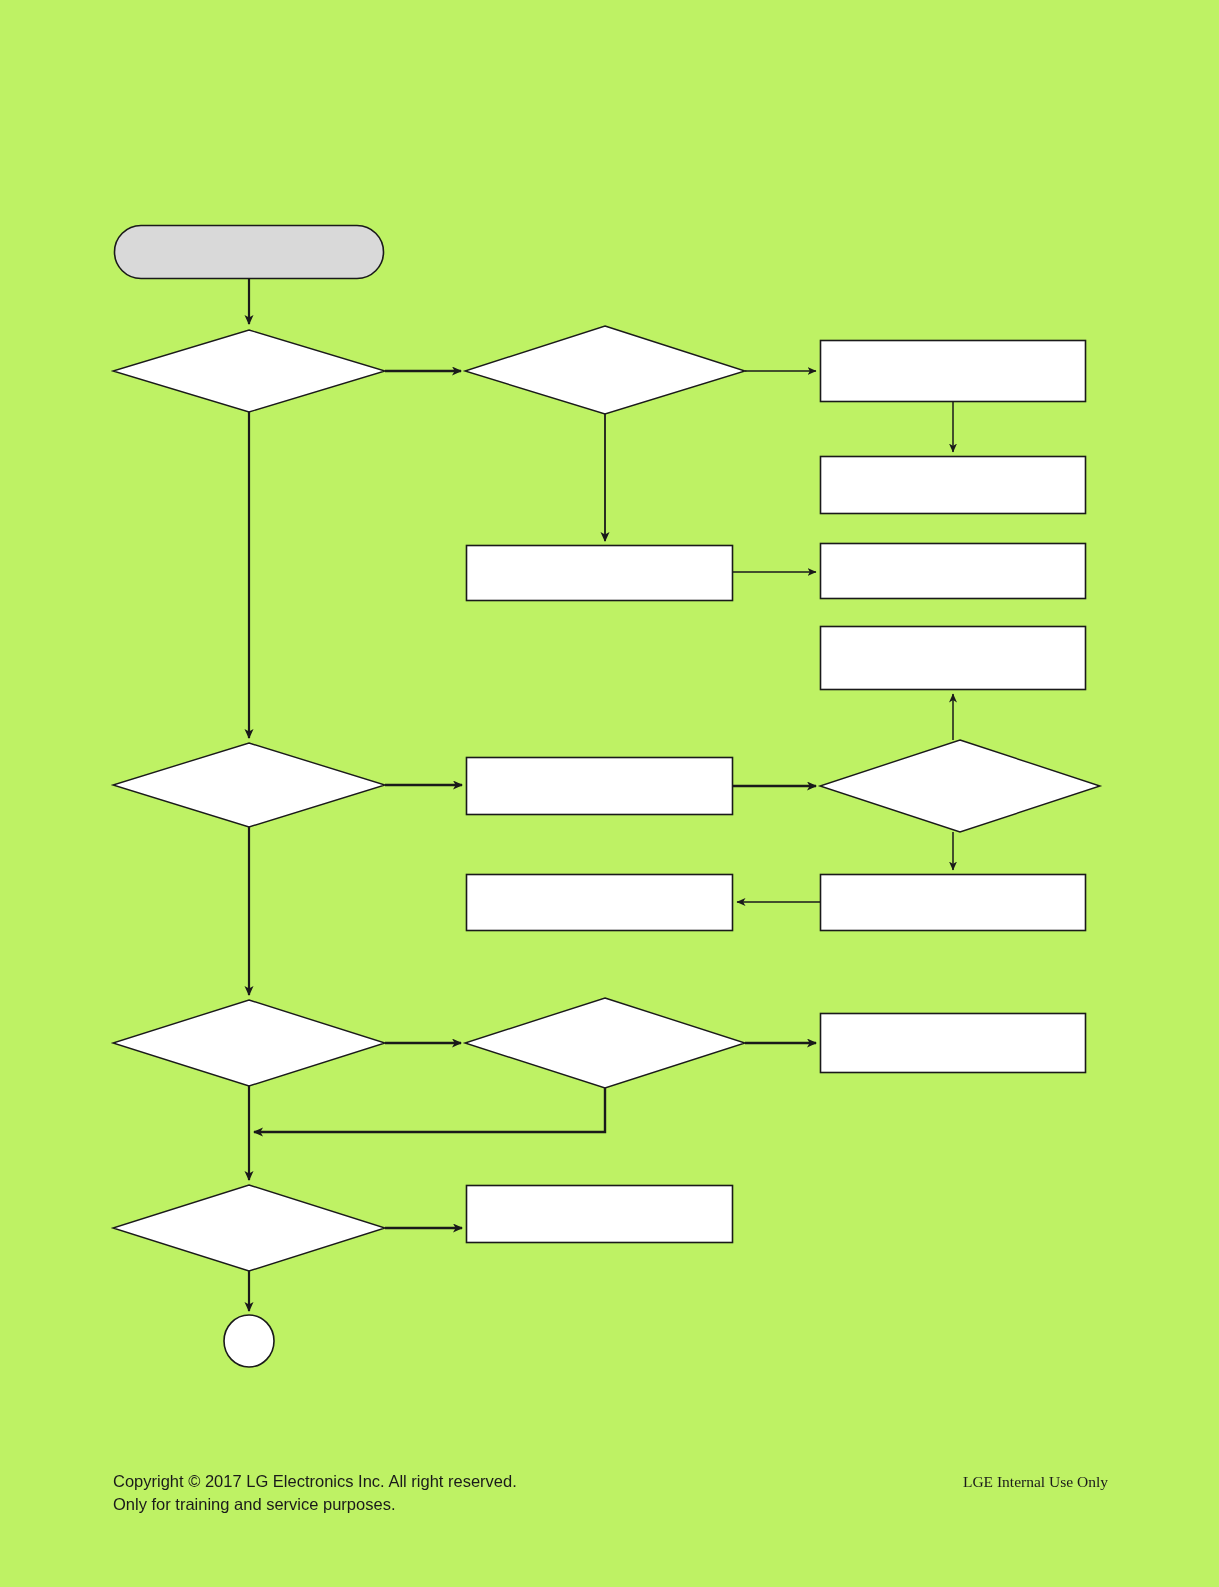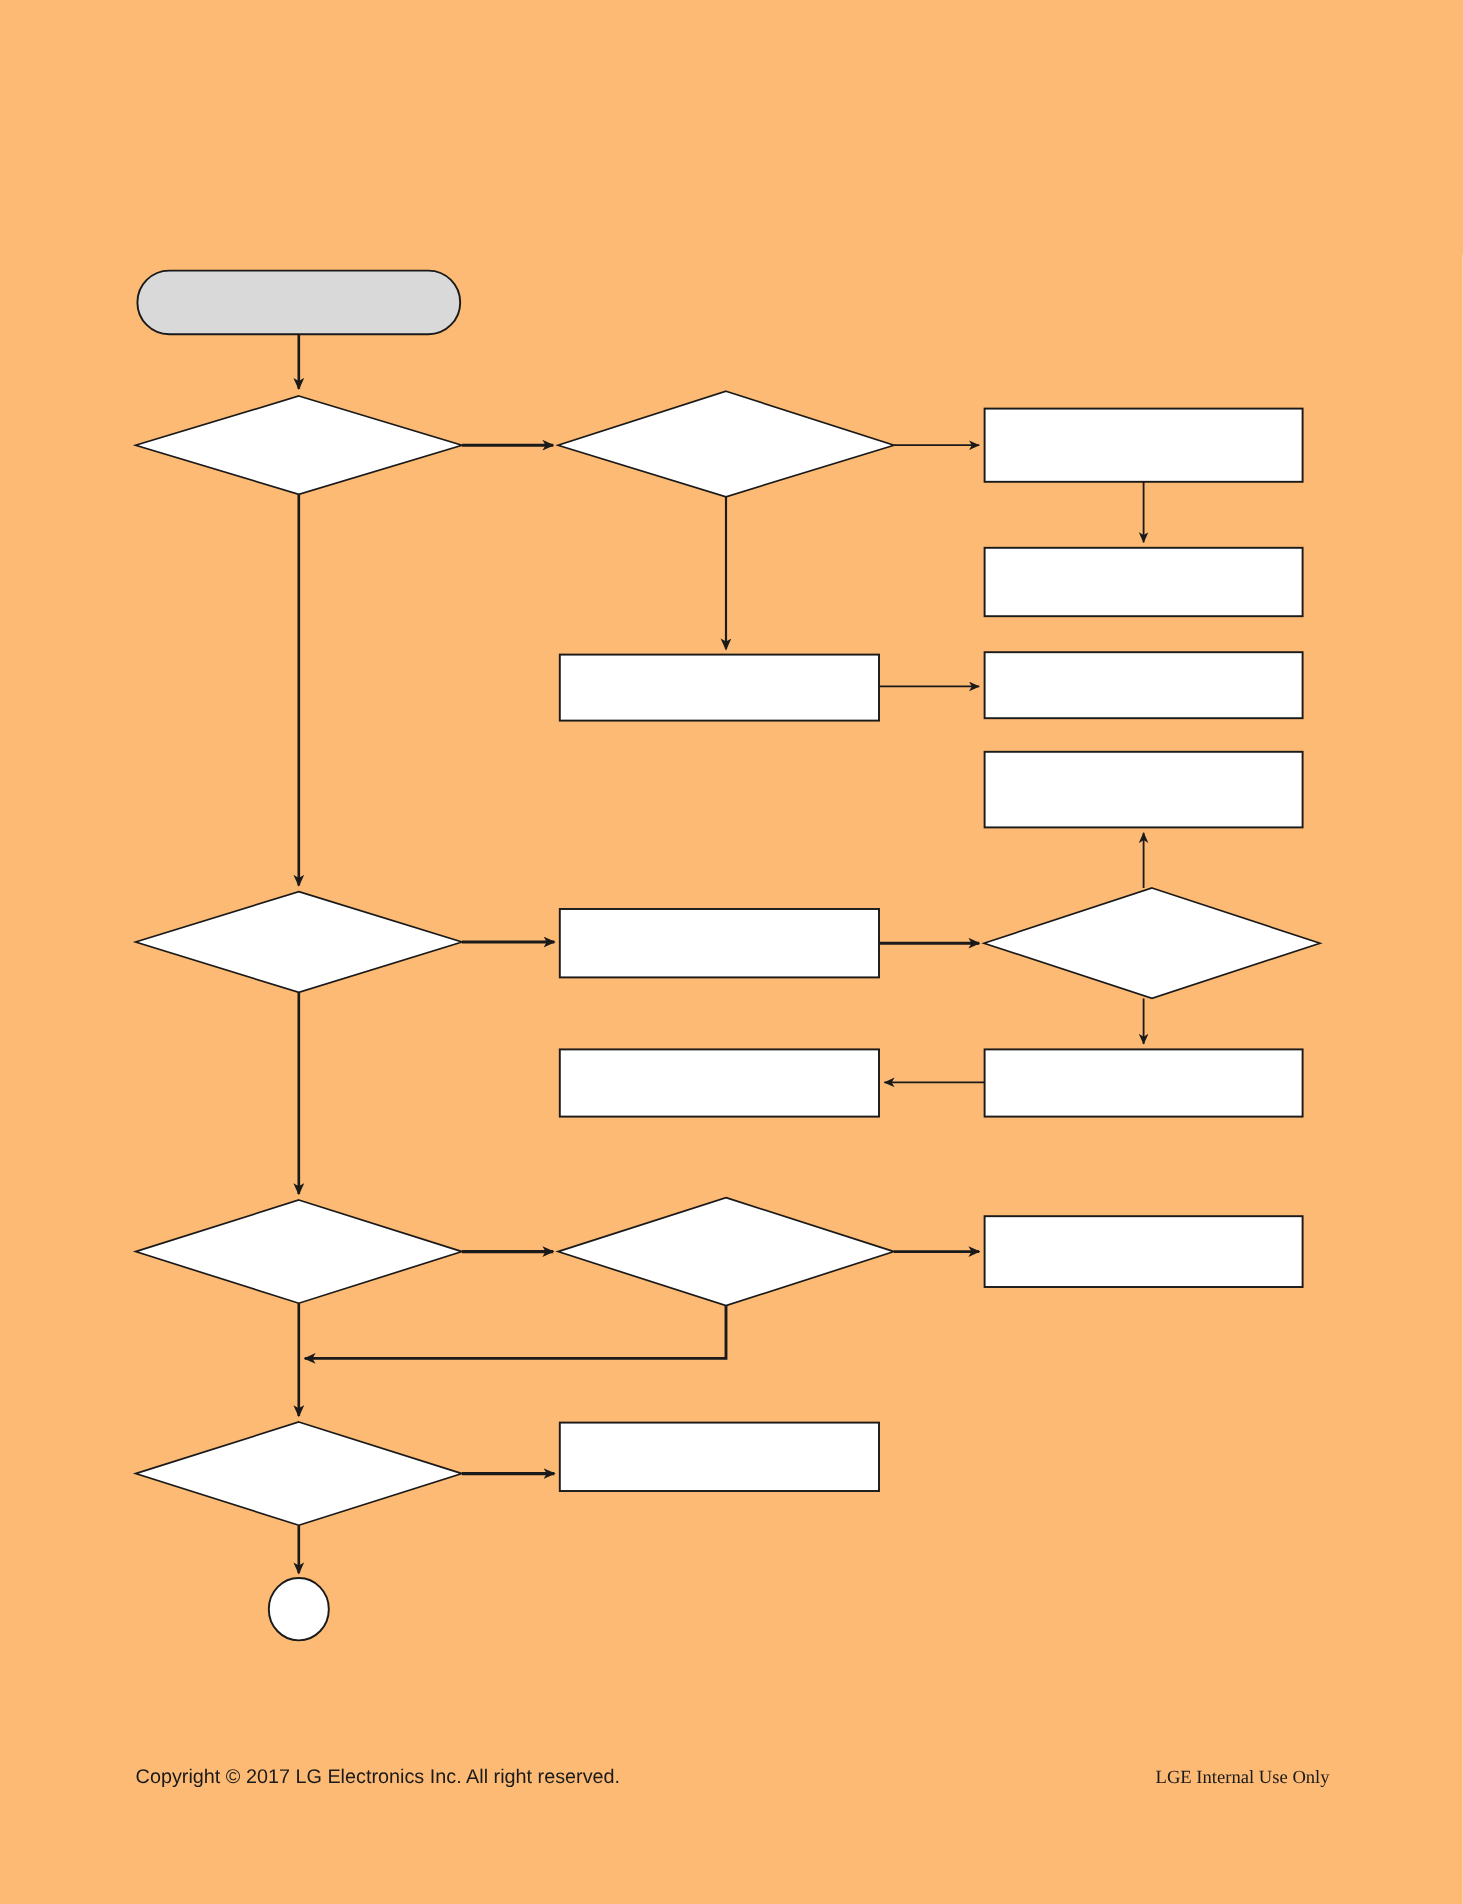--- a/index.html
+++ b/index.html
@@ -8,21 +8,21 @@
     background: #ffffff;
   }
   body {
     font-family: "Liberation Sans", sans-serif;
     color: #000000;
   }
   #page {
     position: relative;
     width: 1219px;
     height: 1587px;
-    background: #fdba74;
+    background: #bef264;
     overflow: hidden;
   }
   #flow-svg {
     position: absolute;
     left: 0;
     top: 0;
     width: 1219px;
     height: 1587px;
     display: block;
   }
@@ -177,17 +177,18 @@
     <line x1="249" y1="1086" x2="249" y2="1180" stroke="#1a1a1a" stroke-width="2.2" marker-end="url(#arrowThick)"></line>
 
     <line x1="385" y1="1228" x2="462" y2="1228" stroke="#1a1a1a" stroke-width="2.6" marker-end="url(#arrowThick)"></line>
 
     <line x1="249" y1="1271" x2="249" y2="1311" stroke="#1a1a1a" stroke-width="2.2" marker-end="url(#arrowThick)"></line>
   </svg>
 
   <div class="footer">
     <div class="footer-left">
       <div>Copyright © 2017 LG Electronics Inc. All right reserved.</div>
+      <div>Only for training and service purposes.</div>
     </div>
     <div class="footer-right">LGE Internal Use Only</div>
   </div>
 
 </div>
 
 </body></html>

